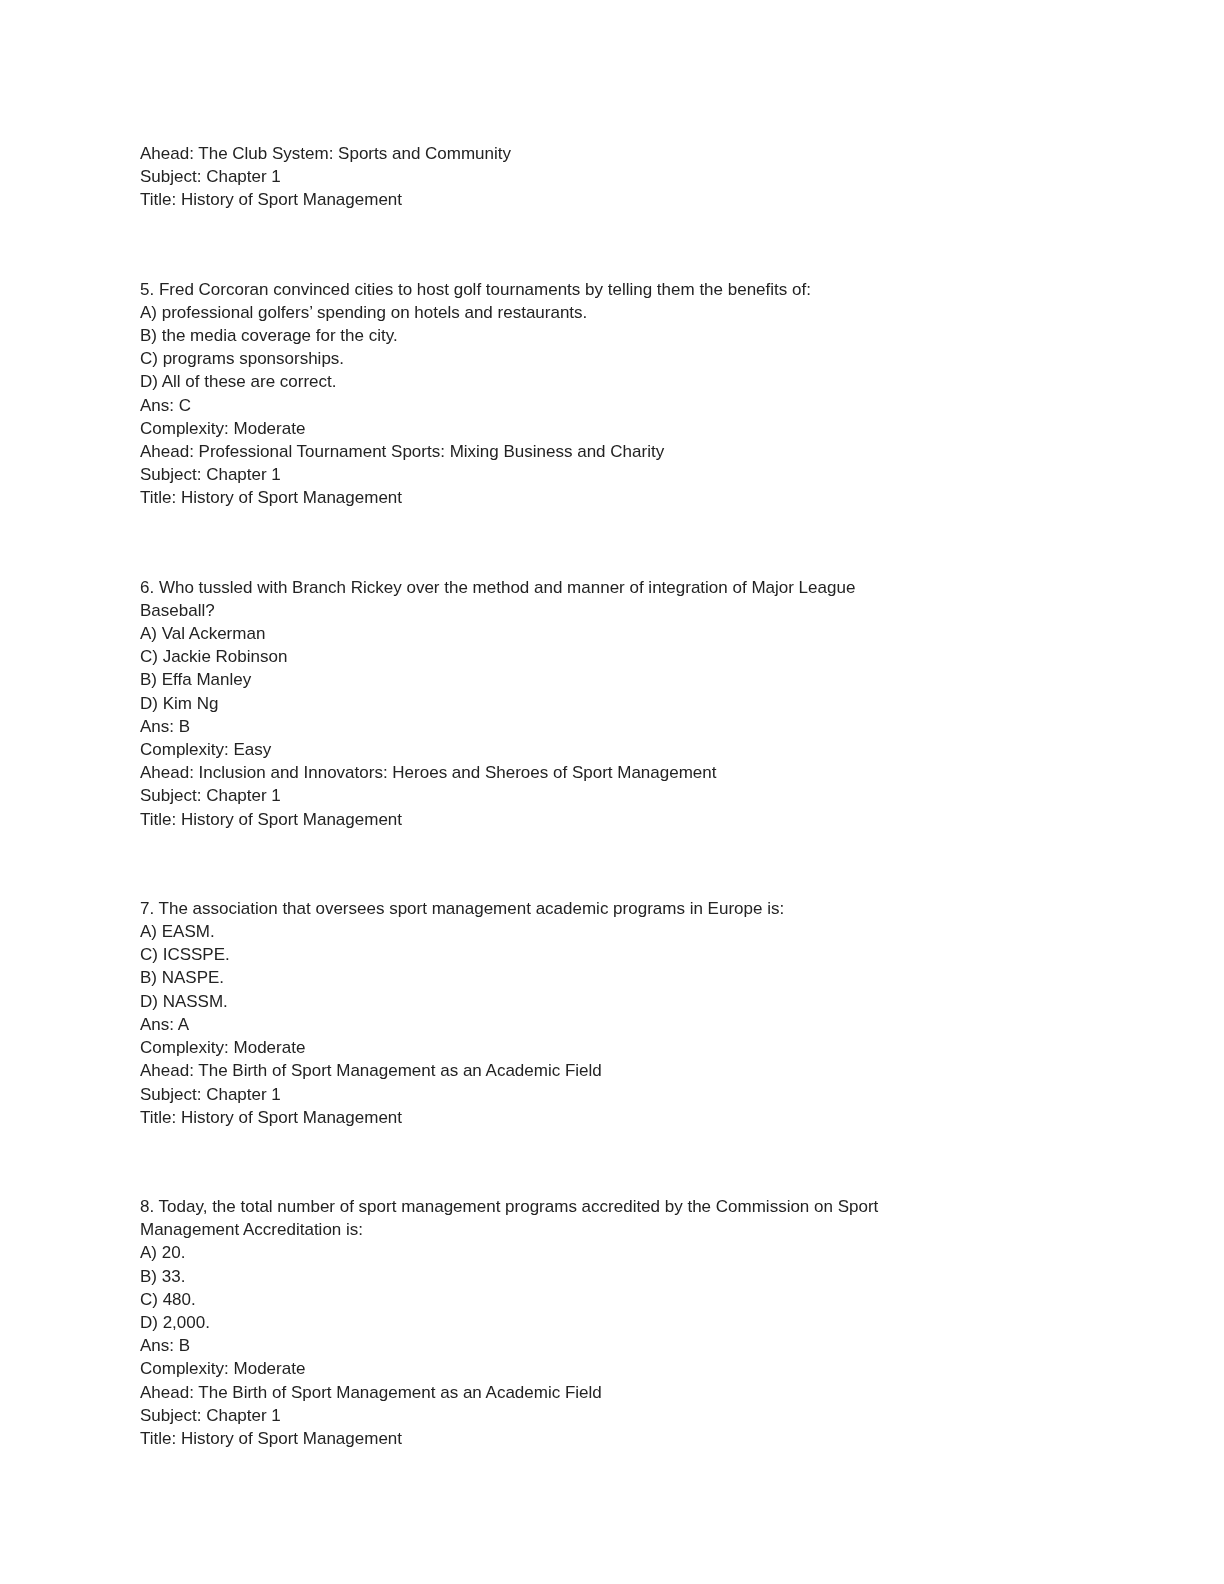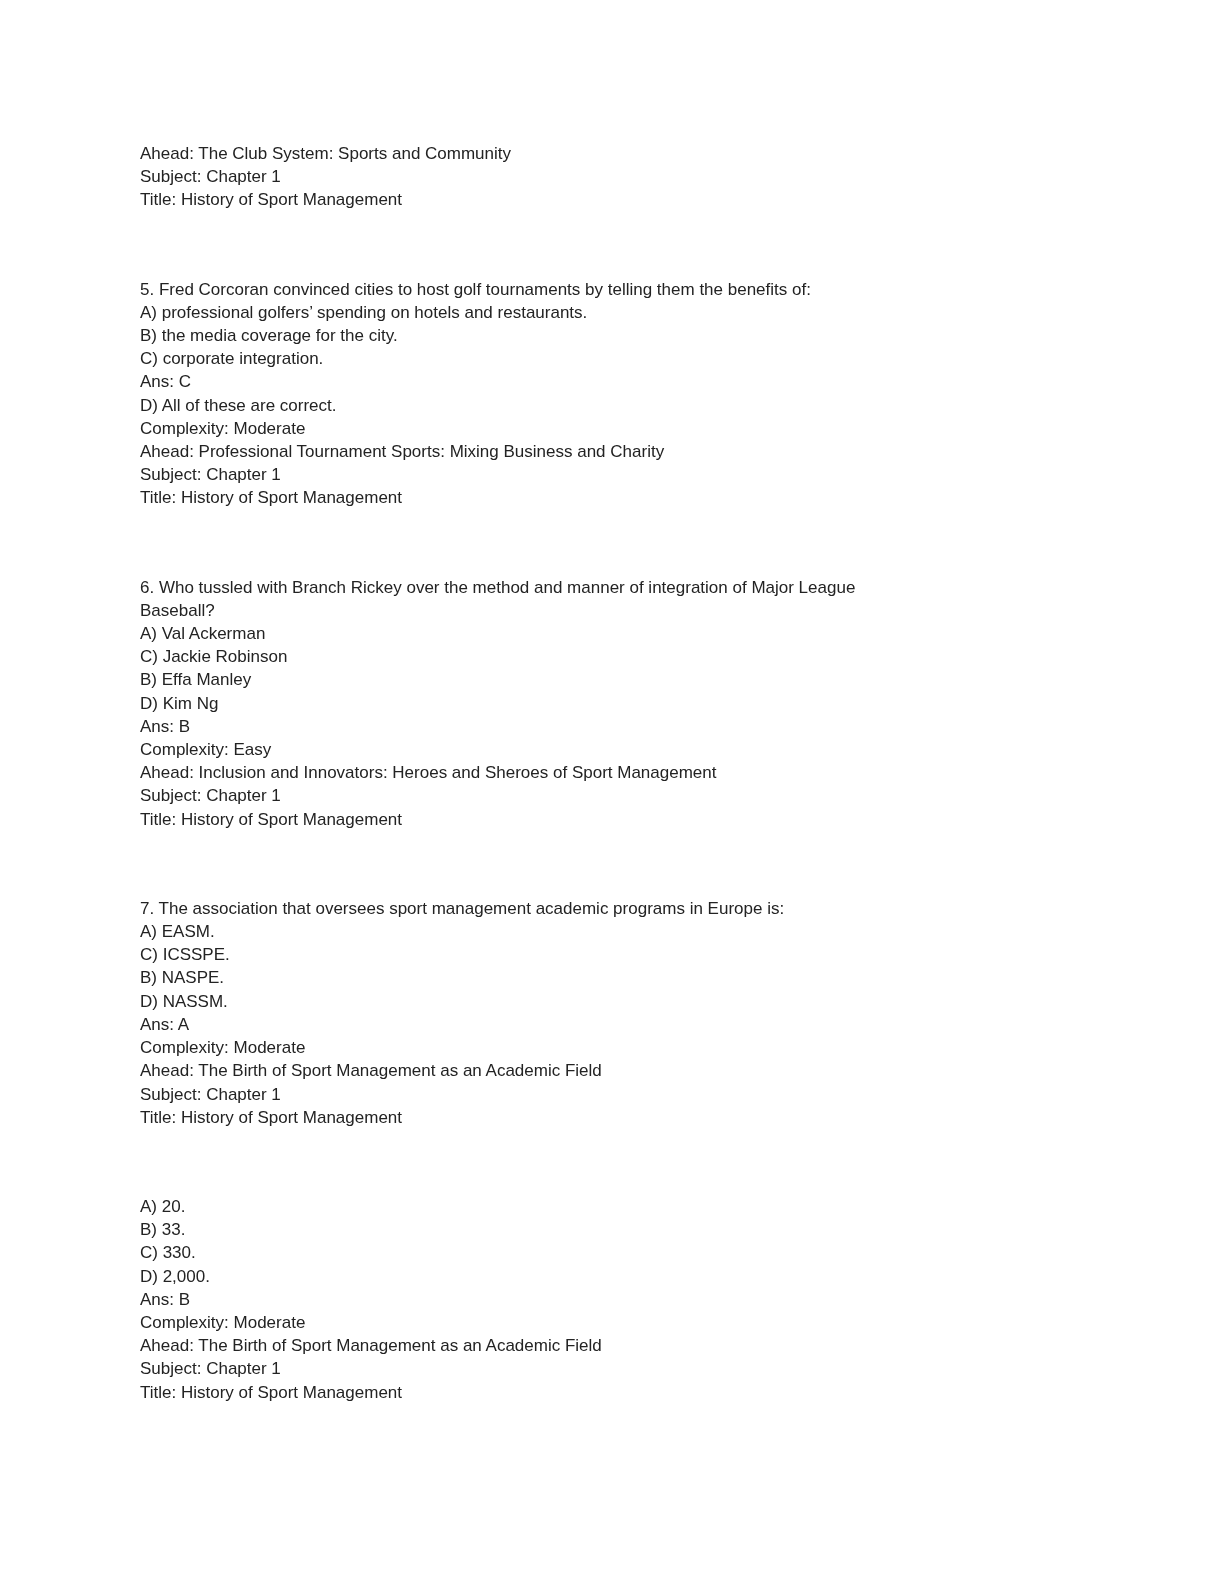--- a/index.html
+++ b/index.html
@@ -47,23 +47,23 @@
     <section class="block">
       <div class="line">Ahead: The Club System: Sports and Community</div>
       <div class="line">Subject: Chapter 1</div>
       <div class="line">Title: History of Sport Management</div>
     </section>
 
     <section class="block">
       <div class="line">5. Fred Corcoran convinced cities to host golf tournaments by telling them the benefits of:</div>
       <div class="line">A) professional golfers’ spending on hotels and restaurants.</div>
       <div class="line">B) the media coverage for the city.</div>
-      <div class="line">C) corporate integration.</div>
+      <div class="line">C) programs sponsorships.</div>
+      <div class="line">D) All of these are correct.</div>
       <div class="line">Ans: C</div>
-      <div class="line">D) All of these are correct.</div>
       <div class="line">Complexity: Moderate</div>
       <div class="line">Ahead: Professional Tournament Sports: Mixing Business and Charity</div>
       <div class="line">Subject: Chapter 1</div>
       <div class="line">Title: History of Sport Management</div>
     </section>
 
     <section class="block">
       <div class="line">6. Who tussled with Branch Rickey over the method and manner of integration of Major League Baseball?</div>
       <div class="line">A) Val Ackerman</div>
       <div class="line">C) Jackie Robinson</div>
@@ -83,23 +83,24 @@
       <div class="line">B) NASPE.</div>
       <div class="line">D) NASSM.</div>
       <div class="line">Ans: A</div>
       <div class="line">Complexity: Moderate</div>
       <div class="line">Ahead: The Birth of Sport Management as an Academic Field</div>
       <div class="line">Subject: Chapter 1</div>
       <div class="line">Title: History of Sport Management</div>
     </section>
 
     <section class="block">
+      <div class="line">8. Today, the total number of sport management programs accredited by the Commission on Sport Management Accreditation is:</div>
       <div class="line">A) 20.</div>
       <div class="line">B) 33.</div>
-      <div class="line">C) 330.</div>
+      <div class="line">C) 480.</div>
       <div class="line">D) 2,000.</div>
       <div class="line">Ans: B</div>
       <div class="line">Complexity: Moderate</div>
       <div class="line">Ahead: The Birth of Sport Management as an Academic Field</div>
       <div class="line">Subject: Chapter 1</div>
       <div class="line">Title: History of Sport Management</div>
     </section>
 
   </div>
 </div>

